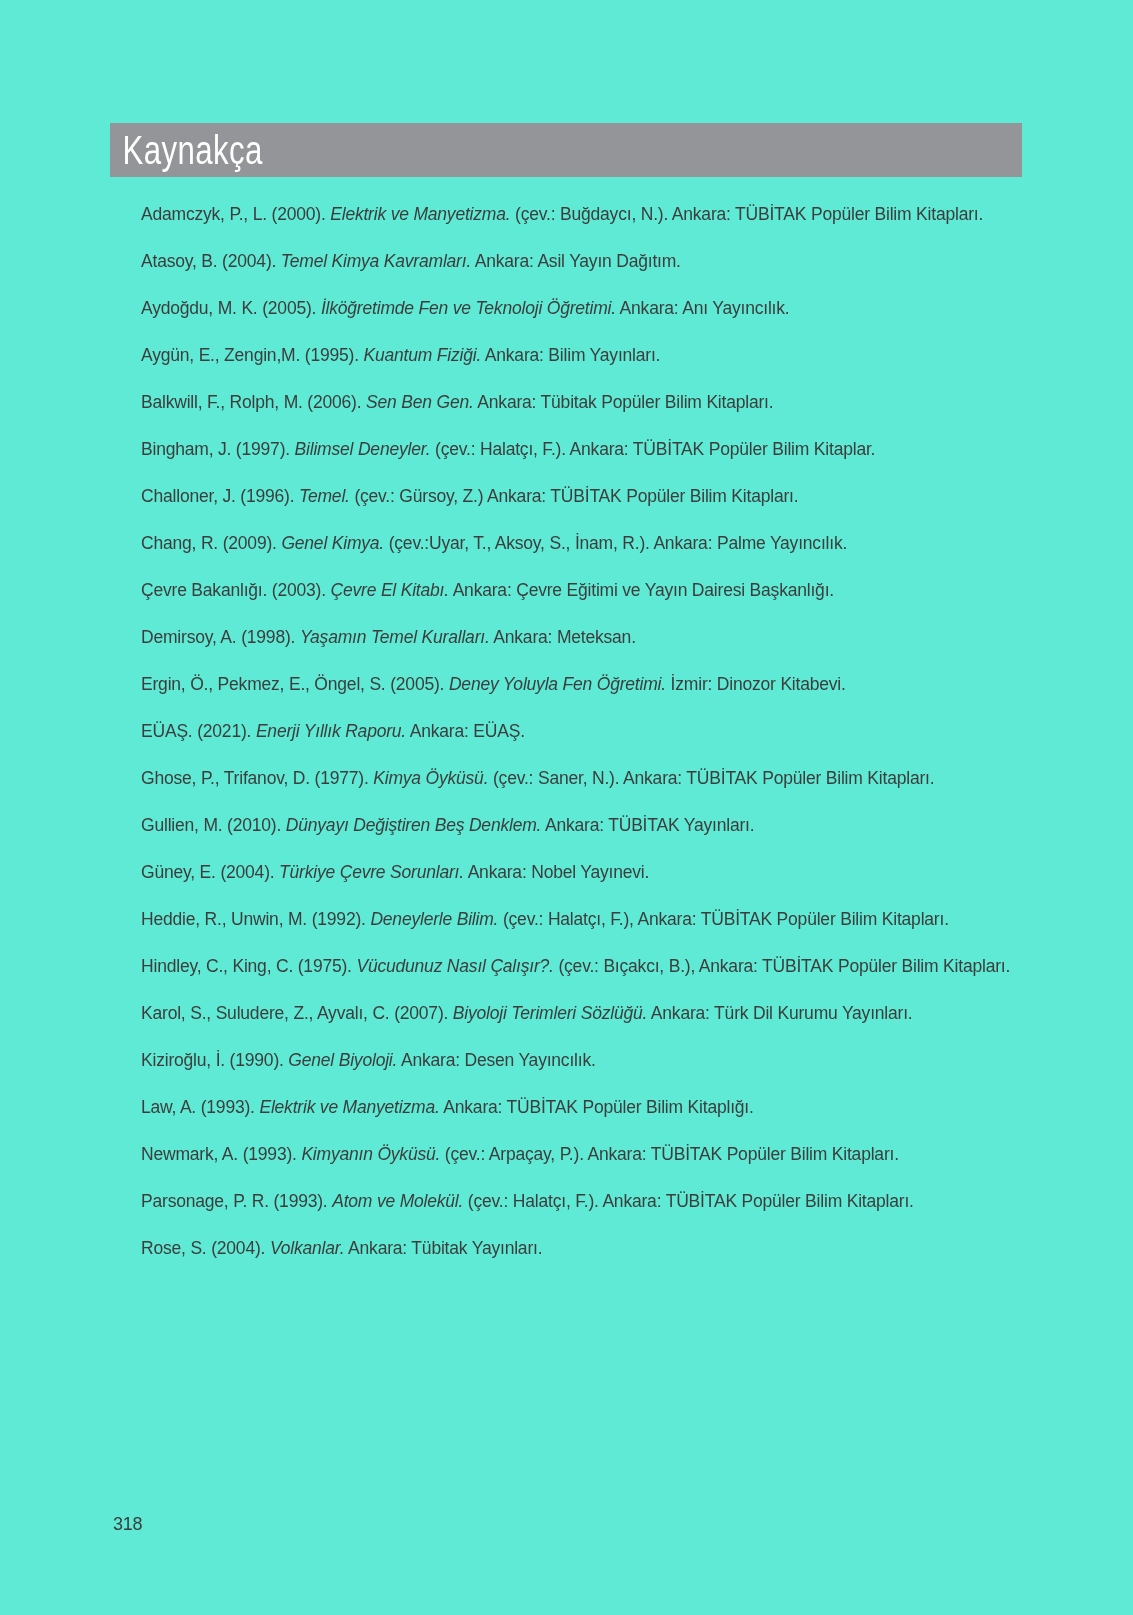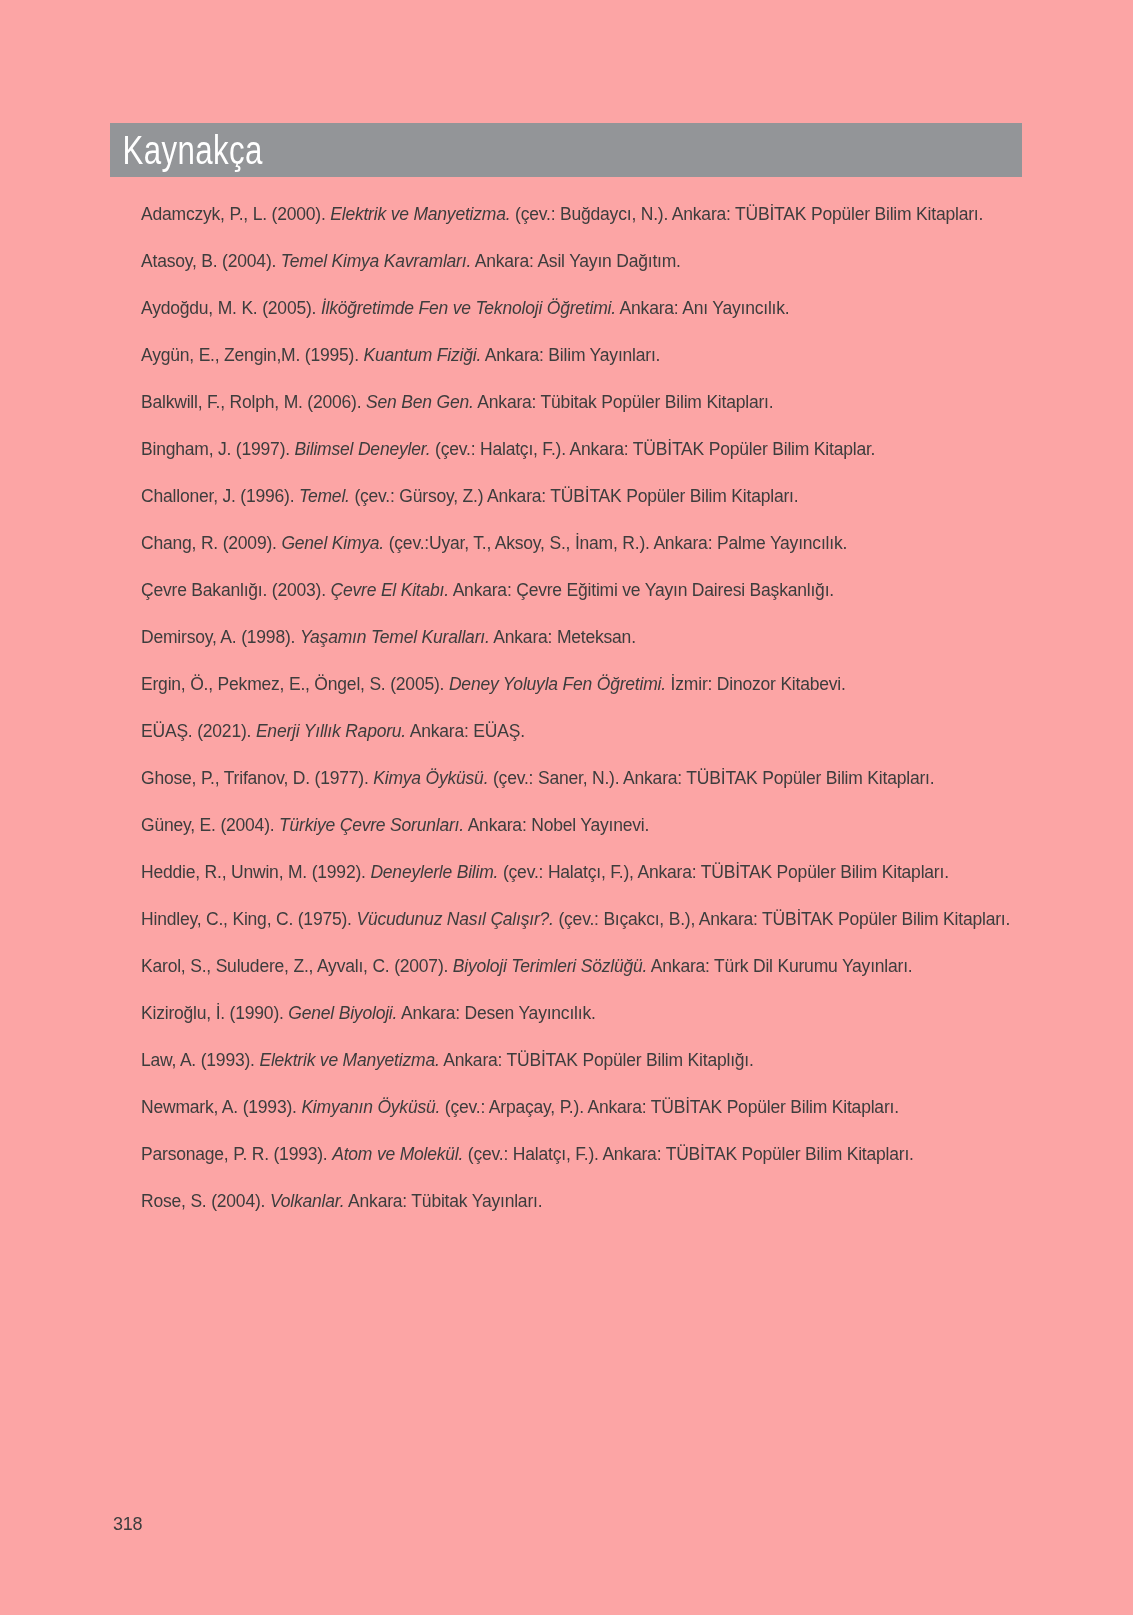--- a/index.html
+++ b/index.html
@@ -4,21 +4,21 @@
 <style>
   html, body {
     margin: 0;
     padding: 0;
     background: #ffffff;
   }
   .page {
     position: relative;
     width: 1133px;
     height: 1615px;
-    background: #fca5a5;
+    background: #5eead4;
     font-family: "Liberation Sans", sans-serif;
     color: var(--body-text, #3d3d3d);
     overflow: hidden;
   }
   .header-bar {
     position: absolute;
     left: 110px;
     top: 123px;
     width: 912px;
     height: 54px;
@@ -93,20 +93,21 @@
   <p class="ref"><span>Çevre Bakanlığı. (2003). </span><em>Çevre El Kitabı.</em><span> Ankara: Çevre Eğitimi ve Yayın Dairesi Başkanlığı.</span></p>
 
   <p class="ref"><span>Demirsoy, A. (1998). </span><em>Yaşamın Temel Kuralları.</em><span> Ankara: Meteksan.</span></p>
 
   <p class="ref"><span>Ergin, Ö., Pekmez, E., Öngel, S. (2005). </span><em>Deney Yoluyla Fen Öğretimi.</em><span> İzmir: Dinozor Kitabevi.</span></p>
 
   <p class="ref"><span>EÜAŞ. (2021). </span><em>Enerji Yıllık Raporu.</em><span> Ankara: EÜAŞ.</span></p>
 
   <p class="ref"><span>Ghose, P., Trifanov, D. (1977). </span><em>Kimya Öyküsü.</em><span> (çev.: Saner, N.). Ankara: TÜBİTAK Popüler Bilim Kitapları.</span></p>
 
+  <p class="ref"><span>Gullien, M. (2010). </span><em>Dünyayı Değiştiren Beş Denklem.</em><span> Ankara: TÜBİTAK Yayınları.</span></p>
 
   <p class="ref"><span>Güney, E. (2004). </span><em>Türkiye Çevre Sorunları.</em><span> Ankara: Nobel Yayınevi.</span></p>
 
   <p class="ref"><span>Heddie, R., Unwin, M. (1992). </span><em>Deneylerle Bilim.</em><span> (çev.: Halatçı, F.), Ankara: TÜBİTAK Popüler Bilim Kitapları.</span></p>
 
   <p class="ref"><span>Hindley, C., King, C. (1975). </span><em>Vücudunuz Nasıl Çalışır?.</em><span> (çev.: Bıçakcı, B.), Ankara: TÜBİTAK Popüler Bilim Kitapları.</span></p>
 
   <p class="ref"><span>Karol, S., Suludere, Z., Ayvalı, C. (2007). </span><em>Biyoloji Terimleri Sözlüğü.</em><span> Ankara: Türk Dil Kurumu Yayınları.</span></p>
 
   <p class="ref"><span>Kiziroğlu, İ. (1990). </span><em>Genel Biyoloji.</em><span> Ankara: Desen Yayıncılık.</span></p>

